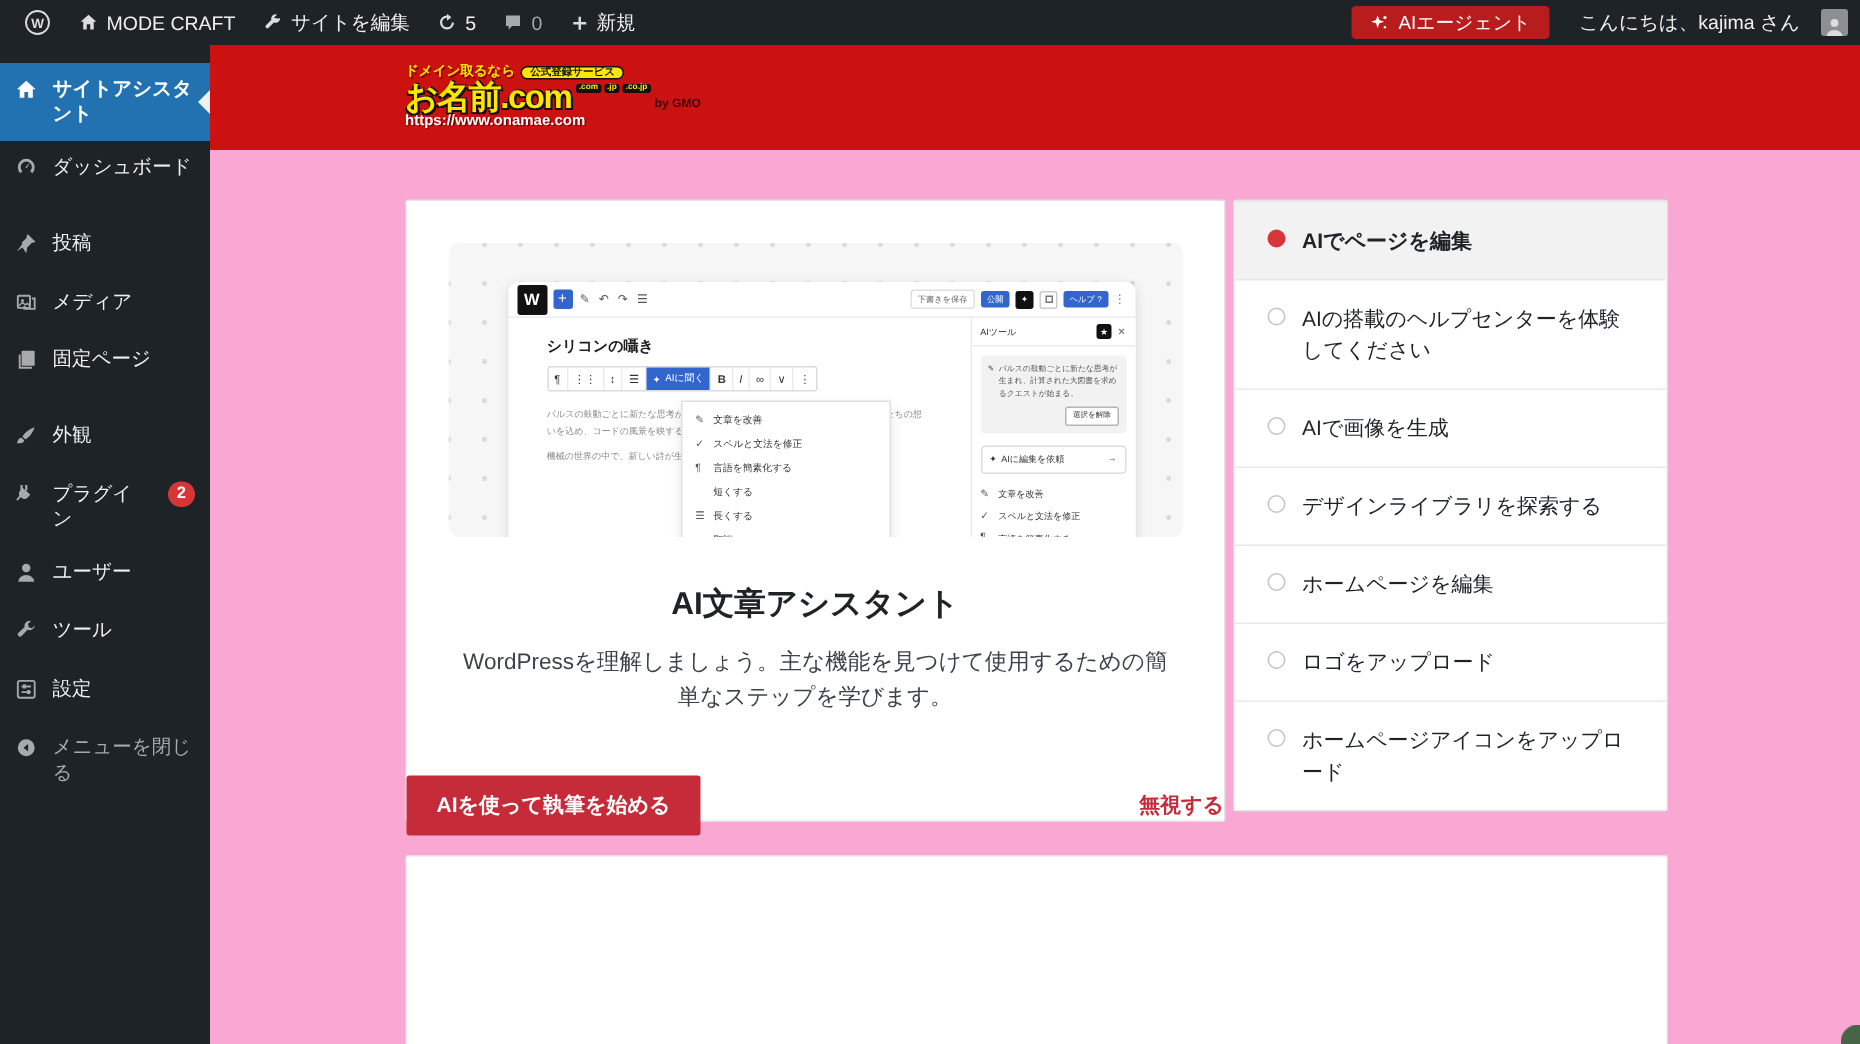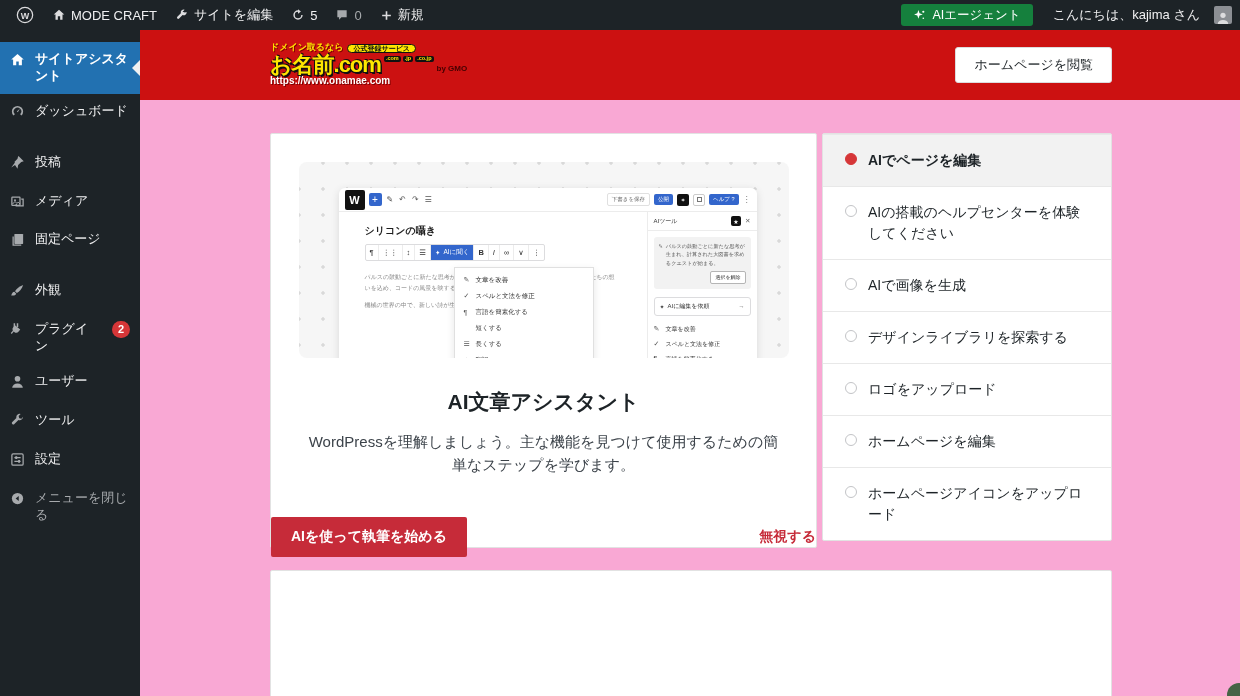--- a/index.html
+++ b/index.html
@@ -6,21 +6,21 @@
   html,body { width:1240px; height:696px; overflow:hidden; background:#fff;
     font-family:"Liberation Sans","DejaVu Sans",sans-serif; }
 
   
   .adminbar { height:30px; background:#1d2327; color:#f0f0f1; display:flex;
     align-items:center; font-size:13px; padding:0 8px; gap:2px; }
   .ab-item { display:flex; align-items:center; gap:5px; padding:0 8px; height:30px; cursor:pointer; }
   .ab-item svg { flex:0 0 auto; }
   .ab-muted { color:#a7aaad; }
   .ab-spacer { flex:1; }
-  .ab-ai-btn { background:#15803d; color:#fff; border:none; border-radius:3px;
+  .ab-ai-btn { background:#b91c1c; color:#fff; border:none; border-radius:3px;
     height:22px; padding:0 12px; font-size:12.5px; display:flex; align-items:center;
     gap:6px; cursor:pointer; margin-right:10px; }
   .ab-greeting { font-size:13px; padding:0 8px; }
   .ab-avatar { width:18px; height:18px; background:#8c8f94; border-radius:2px;
     display:flex; align-items:flex-end; justify-content:center; overflow:hidden; margin-left:4px; }
 
   
   .app { display:flex; height:666px; }
   .sidebar { width:140px; background:#1d2327; color:#f0f0f1; font-size:13px;
     padding-top:12px; flex:0 0 140px; }
@@ -305,21 +305,20 @@
           <span class="logo-main">お名前.com</span>
           <span class="logo-tlds">
             <span class="logo-tld">.com</span>
             <span class="logo-tld">.jp</span>
             <span class="logo-tld">.co.jp</span>
           </span>
           <span class="logo-by">by GMO</span>
         </div>
         <div class="logo-url">https://www.onamae.com</div>
       </div>
-      <button class="view-site-btn">ホームページを閲覧</button>
     </div>
 
     <div class="content">
       <div class="row-top">
 
         <div class="card hero-card">
           <div class="mockbox">
             <div class="mockwin">
               <div class="mw-top">
                 <span class="mw-wp">W</span>
@@ -447,25 +446,25 @@
           <div class="step">
             <span class="dot"></span>
             <span>AIで画像を生成</span>
           </div>
           <div class="step">
             <span class="dot"></span>
             <span>デザインライブラリを探索する</span>
           </div>
           <div class="step">
             <span class="dot"></span>
+            <span>ホームページを編集</span>
+          </div>
+          <div class="step">
+            <span class="dot"></span>
             <span>ロゴをアップロード</span>
-          </div>
-          <div class="step">
-            <span class="dot"></span>
-            <span>ホームページを編集</span>
           </div>
           <div class="step">
             <span class="dot"></span>
             <span>ホームページアイコンをアップロード</span>
           </div>
         </div>
       </div>
 
       <div class="card ql-card">
         

